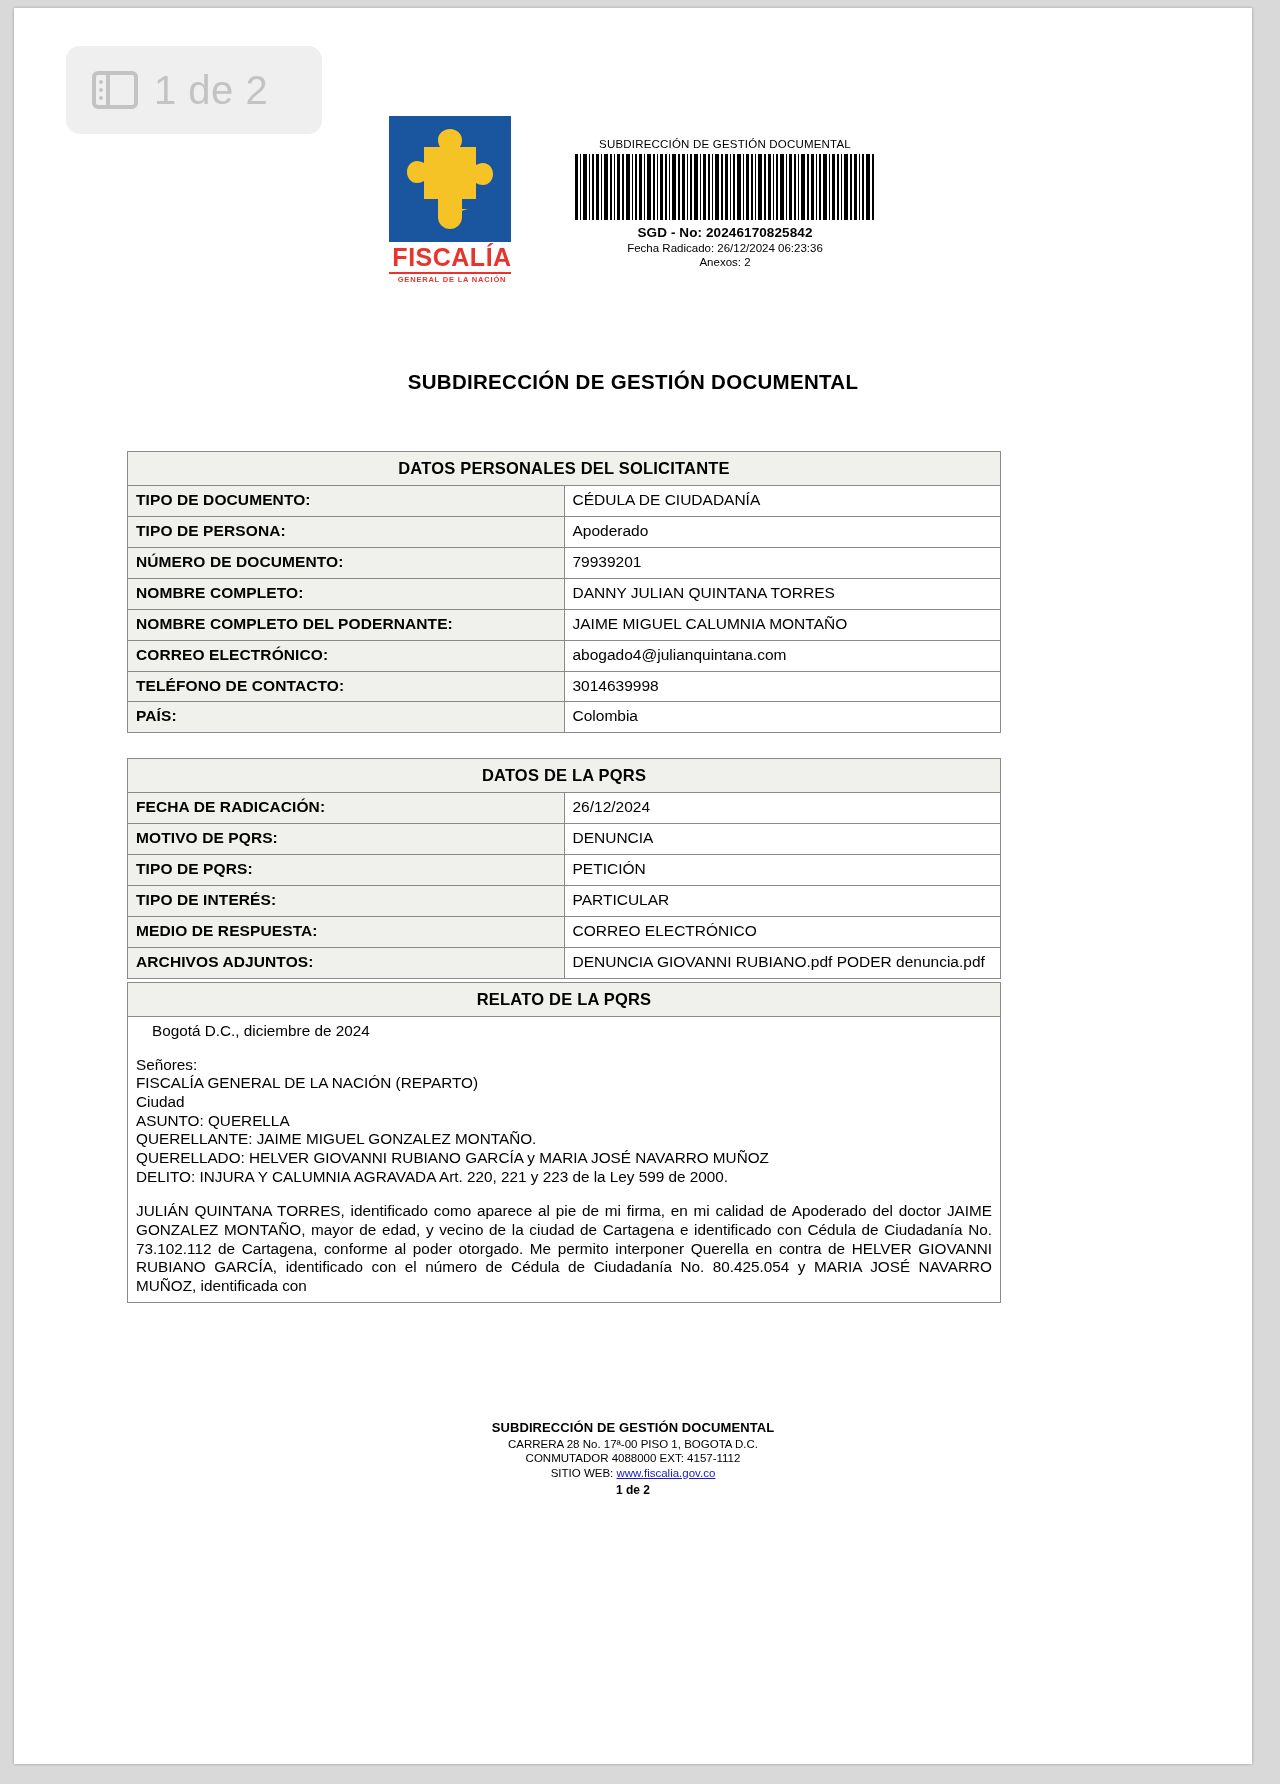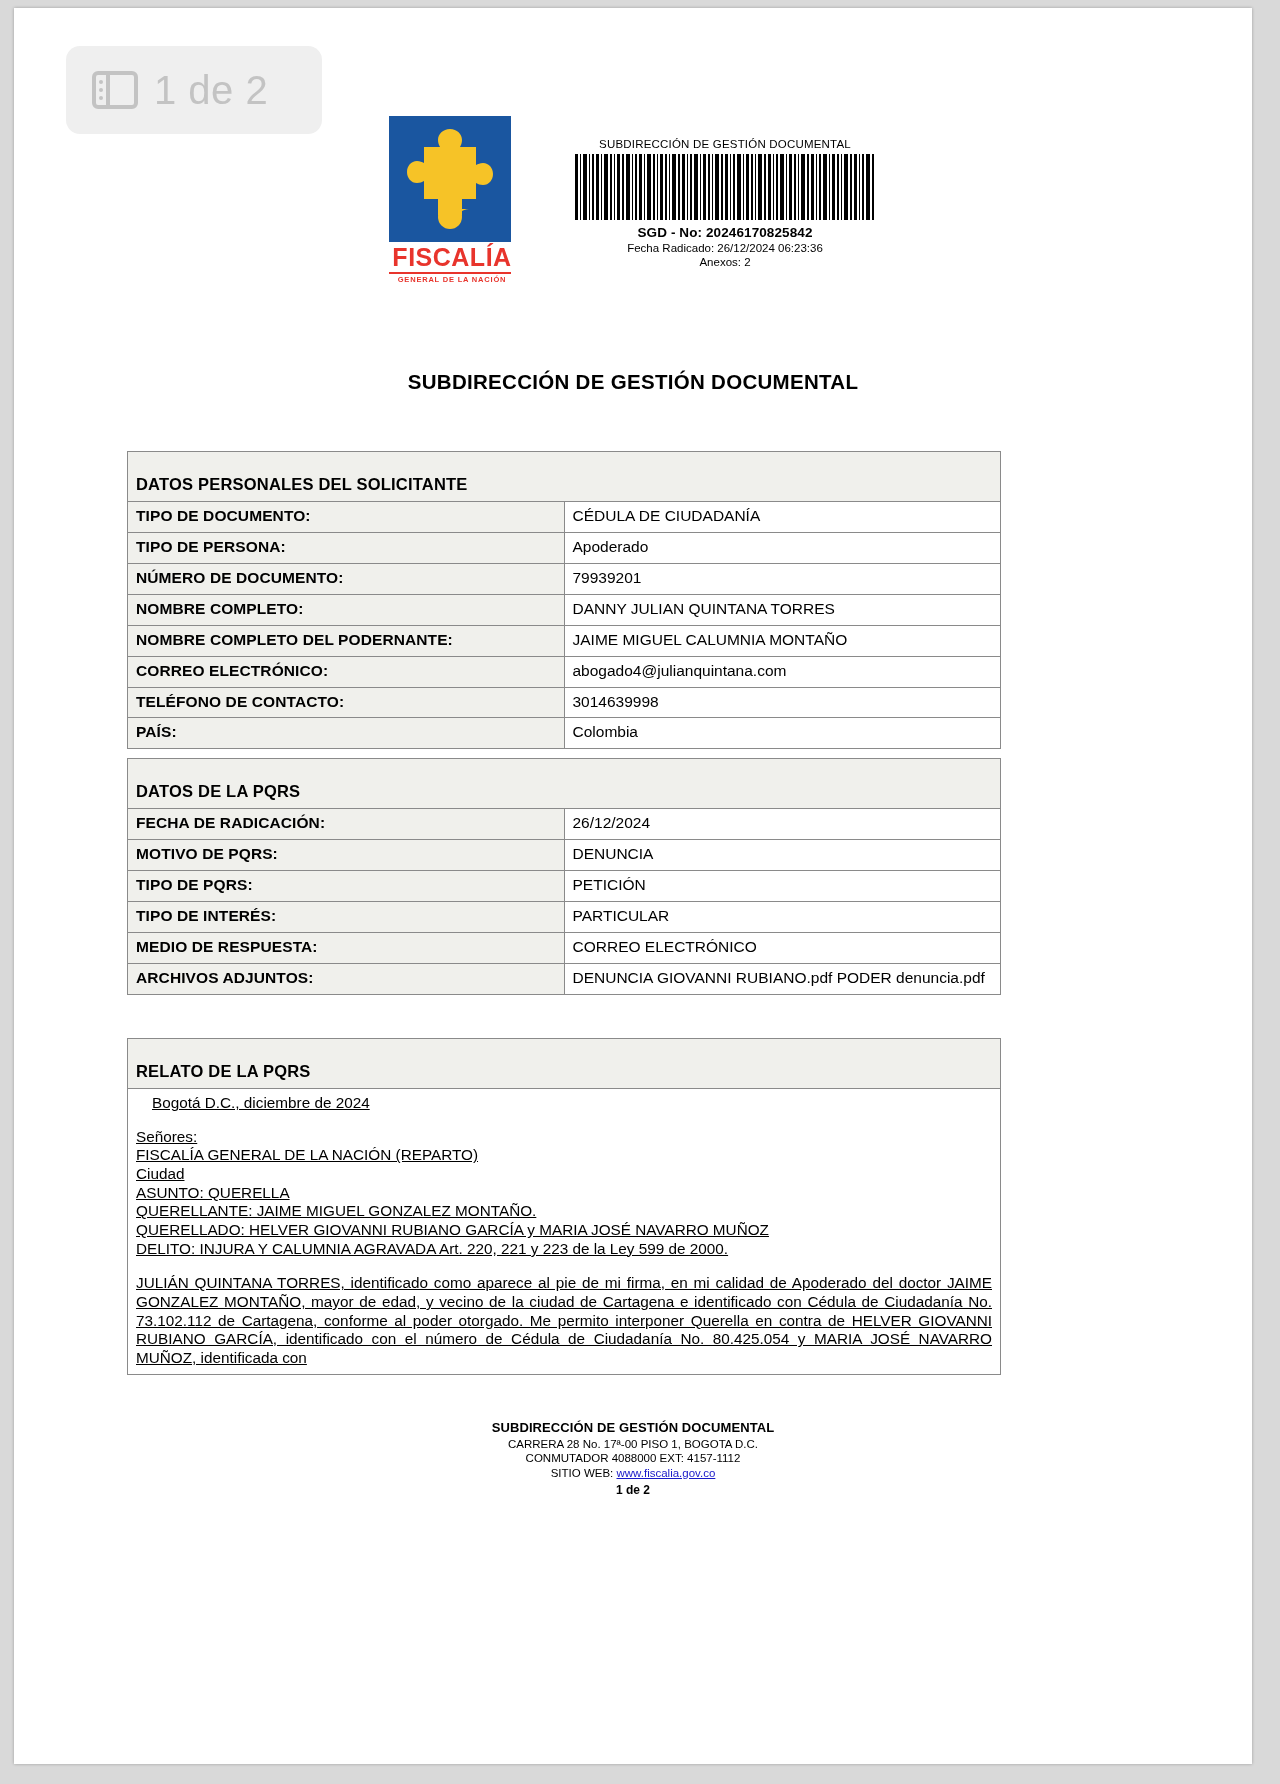--- a/index.html
+++ b/index.html
@@ -159,46 +159,45 @@
     table-layout: fixed;
     font-size: 15.5px;
   }
   .tbl td, .tbl th {
     border: 1px solid #8a8a8a;
     padding: 5px 8px 6px 8px;
     vertical-align: top;
     line-height: 1.22;
   }
   .tbl .hdr {
-    text-align: left;
+    text-align: center;
     font-weight: bold;
     background: #f0f0ec;
     font-size: 16.5px;
-    padding: 22px 8px 7px 8px;
+    padding: 6px 8px 7px 8px;
     letter-spacing: 0.2px;
   }
   .tbl .lbl {
     width: 318px;
     background: #f0f0ec;
     font-weight: bold;
     letter-spacing: 0.1px;
   }
   .tbl .val {
     background: #ffffff;
     font-weight: normal;
   }
   #tbl-solicitante { top: 443px; }
   #tbl-pqrs { top: 750px; }
-  #tbl-relato { top: 1030px; }
+  #tbl-relato { top: 974px; }
   .relato-body {
     background: #ffffff;
     font-size: 15.3px;
     line-height: 1.36;
     padding: 10px 12px 14px 12px;
-    text-decoration: underline;
   }
   .relato-body p { margin: 0; }
   .relato-body p.indent { text-indent: 16px; }
   .relato-body p.gap { margin-top: 15px; }
   .relato-body p.just { text-align: justify; margin-top: 16px; }
   
   .doc-footer {
     position: absolute;
     top: 1412px;
     left: 0;

